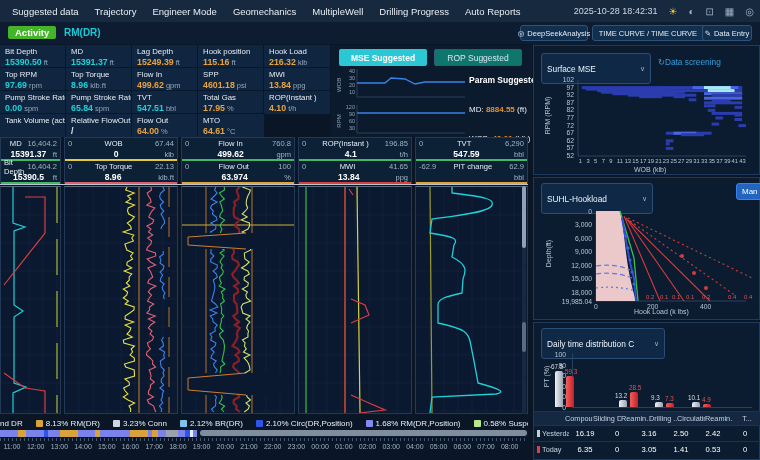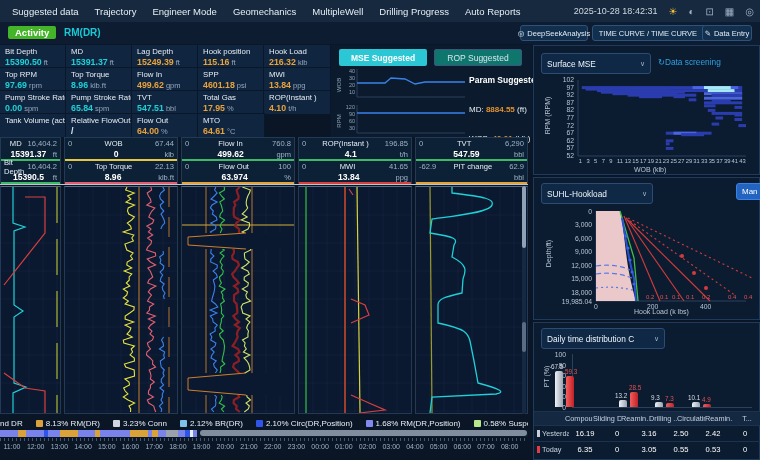--- a/index.html
+++ b/index.html
@@ -53,21 +53,21 @@
   
   #strip{position:absolute;left:0;top:430px;width:528px;height:7px;background:#0d1b2e;}
   #strip div{position:absolute;top:0;height:7px;}
   #ticks{position:absolute;left:0;top:438px;width:528px;height:3px;
          background:repeating-linear-gradient(90deg,#44566e 0,#44566e 1px,transparent 1px,transparent 4px);}
   #graybar{position:absolute;left:200px;top:430px;width:327px;height:6px;background:#808d9c;border-radius:3px;}
   #timelabels{position:absolute;left:0;top:443px;width:528px;height:10px;}
   #timelabels span{position:absolute;font-size:7px;color:#9fb2c6;transform:translateX(-50%);}
   
   .card{position:absolute;left:533px;width:227px;background:#0c1c30;box-sizing:border-box;border:1px solid #1e3a5c;}
-  .rsel{position:absolute;background:#0e2845;border:1px solid #2b4d74;border-radius:3px;height:21px;display:flex;align-items:center;
+  .rsel{position:absolute;background:#0e2845;border:1px solid #2b4d74;border-radius:3px;height:31px;display:flex;align-items:center;
         justify-content:space-between;padding:0 5px;font-size:8.3px;color:#eef4fa;box-sizing:border-box;}
   .chev{color:#9fb2c6;font-size:7px;margin-left:4px;}
   .alab{position:absolute;font-size:7px;color:#b8c6d6;}
   .rot{transform:rotate(-90deg);transform-origin:center;white-space:nowrap;}
   .tick{position:absolute;font-size:6.8px;color:#b8c6d6;}
   #dslink{position:absolute;left:124px;top:11px;font-size:8.3px;color:#2f9fe0;white-space:nowrap;}
   #manbtn{position:absolute;left:202px;top:5px;width:30px;height:17px;background:#2264c0;border:1px solid #3b82e8;border-radius:3px;
           color:#fff;font-size:8px;display:flex;align-items:center;padding-left:5px;box-sizing:border-box;}
   
   #rtable{position:absolute;left:0px;top:88px;width:227px;font-size:7.3px;color:#c6d2e0;}
@@ -705,20 +705,20 @@
           <span class="tc tcn num">3.16</span>
           <span class="tc tcn num">2.50</span>
           <span class="tc tcn num">2.42</span>
           <span class="tc tcn num">0</span>
         </div>
         <div class="trow">
           <span class="tc tc0"><span class="mark" style="background: rgb(226, 59, 65);"></span><span>Today</span></span>
           <span class="tc tcn num">6.35</span>
           <span class="tc tcn num">0</span>
           <span class="tc tcn num">3.05</span>
-          <span class="tc tcn num">0.55</span>
+          <span class="tc tcn num">1.41</span>
           <span class="tc tcn num">0.53</span>
           <span class="tc tcn num">0</span>
         </div>
       </div>
   </div>
 
 </div>
 
 </body></html>

